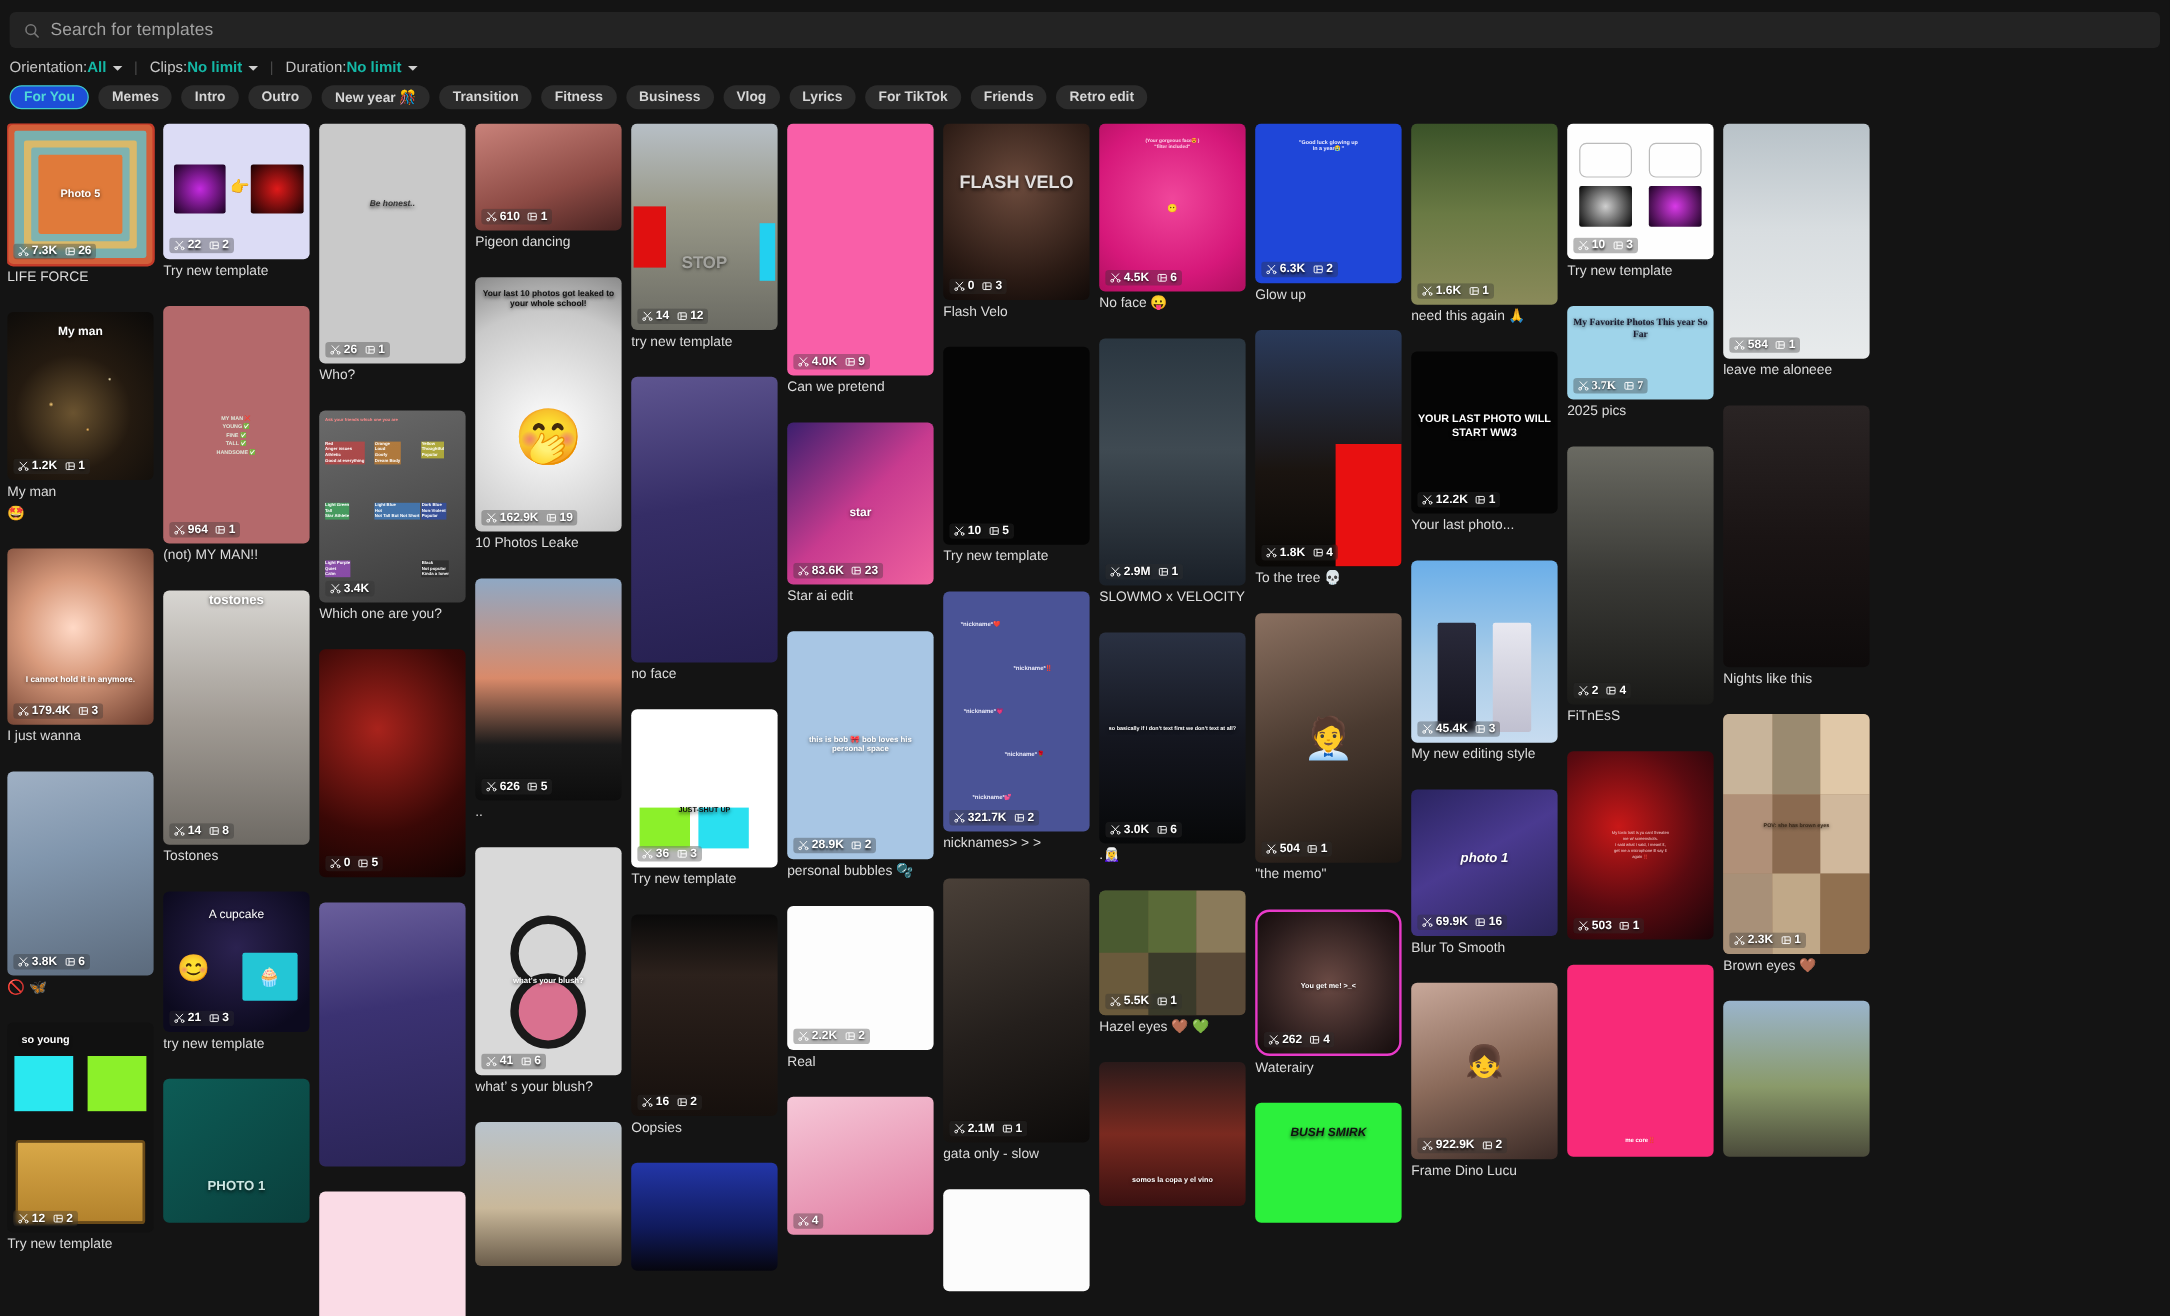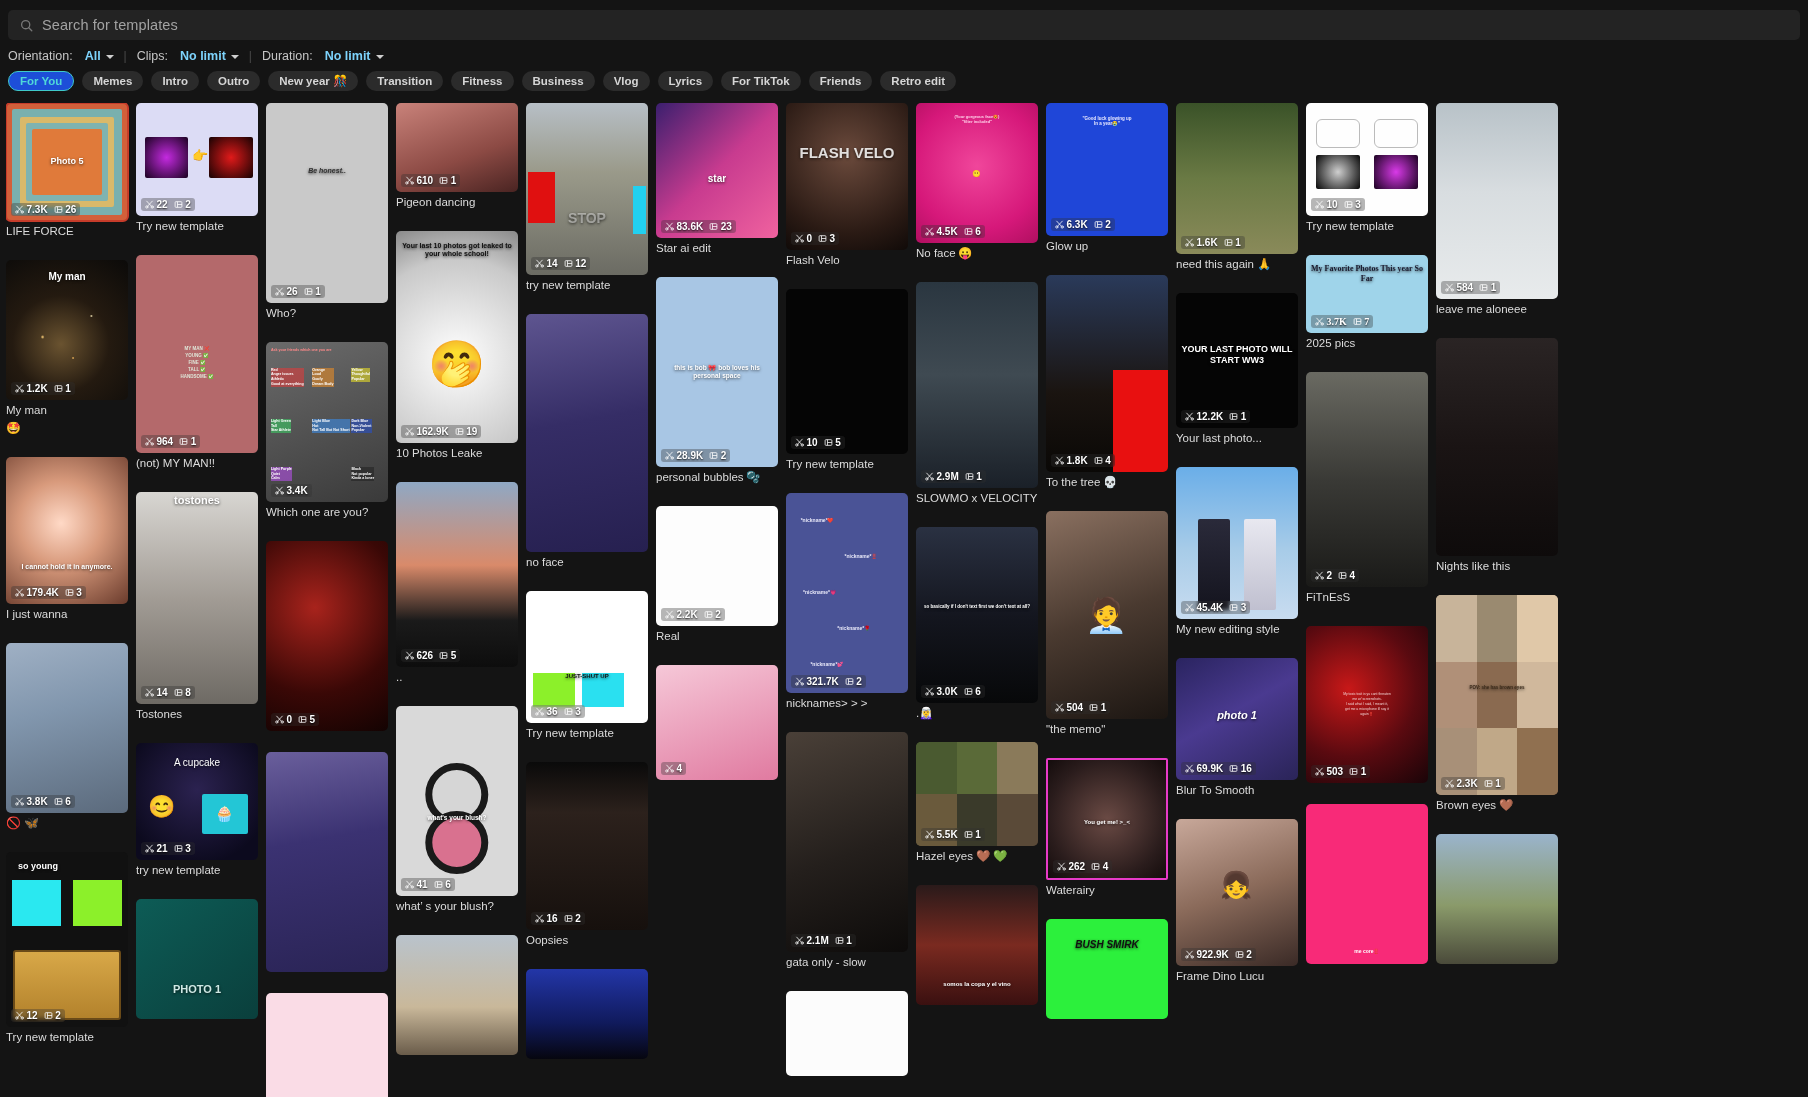--- a/index.html
+++ b/index.html
@@ -28,21 +28,21 @@
   .search-input::placeholder { color: #a2a2a2; }
 
   
   .filters {
     position: absolute; left: 8px; top: 47px;
     display: flex; align-items: center; height: 18px;
     font-size: 12.5px; color: #d2d2d2;
   }
   .filter { display: flex; align-items: center; cursor: pointer; }
   .filter .fl-label { color: #c6c6c6; }
-  .filter .fl-value { color: #7dd3fc; font-weight: bold; margin-left: 12px; }
+  .filter .fl-value { color: #14b8a6; font-weight: bold; margin-left: 0; }
   .caret {
     width: 0; height: 0; margin-left: 5px; margin-top: 2px;
     border-left: 4px solid transparent; border-right: 4px solid transparent;
     border-top: 4.5px solid #cfcfcf;
   }
   .fsep { color: #4a4a4a; margin: 0 10px; font-size: 12px; }
 
   
   .tabs {
     position: absolute; left: 8px; top: 71px;
@@ -666,20 +666,44 @@
             </div>
           </div>
           <div class="cap">Oopsies</div>
         </div>
         <div class="card">
           <div class="thumb" style="height: 90px;;background:linear-gradient(180deg,#2336a8 0%,#101a5c 60%,#06060f 100%);"></div>
         </div>
       </div>
       <div class="col">
         <div class="card">
+          <div class="thumb" style="height: 210px;;background:#f95fa8;">
+            <div class="stats">
+              <span class="stat">
+                <svg class="st-ico" viewBox="0 0 16 16" fill="none" stroke="#fff" stroke-width="1.4" stroke-linecap="round">
+  <circle cx="3.2" cy="12.4" r="2"></circle>
+                  <circle cx="12.8" cy="12.4" r="2"></circle>
+  <line x1="4.6" y1="11" x2="13" y2="2"></line>
+                  <line x1="11.4" y1="11" x2="3" y2="2"></line>
+                </svg>
+                <span>4.0K</span>
+              </span>
+              <span class="stat">
+                <svg class="st-ico" viewBox="0 0 16 16" fill="none" stroke="#fff" stroke-width="1.4">
+  <rect x="2" y="3" width="12" height="10" rx="1.4"></rect>
+                  <line x1="6.2" y1="3" x2="6.2" y2="13"></line>
+                  <line x1="6.2" y1="8" x2="14" y2="8"></line>
+                </svg>
+                <span>9</span>
+              </span>
+            </div>
+          </div>
+          <div class="cap">Can we pretend</div>
+        </div>
+        <div class="card">
           <div class="thumb" style="height: 135px;;background:linear-gradient(135deg,#3b1f6e 0%,#c83b8f 50%,#f0629f 100%);">
             <div class="ov" style="top: 52%; font-size: 10px; color: rgb(255, 255, 255); font-weight: bold; ">star</div>
             <div class="stats">
               <span class="stat">
                 <svg class="st-ico" viewBox="0 0 16 16" fill="none" stroke="#fff" stroke-width="1.4" stroke-linecap="round">
   <circle cx="3.2" cy="12.4" r="2"></circle>
                   <circle cx="12.8" cy="12.4" r="2"></circle>
   <line x1="4.6" y1="11" x2="13" y2="2"></line>
                   <line x1="11.4" y1="11" x2="3" y2="2"></line>
                 </svg>
@@ -1055,21 +1079,21 @@
                   <line x1="6.2" y1="3" x2="6.2" y2="13"></line>
                   <line x1="6.2" y1="8" x2="14" y2="8"></line>
                 </svg>
                 <span>1</span>
               </span>
             </div>
           </div>
           <div class="cap">"the memo"</div>
         </div>
         <div class="card">
-          <div class="thumb" style="height: 122px; background: radial-gradient(circle, rgb(106, 74, 68) 0%, rgb(42, 28, 28) 70%, rgb(20, 12, 12) 100%); border: 2px solid rgb(232, 58, 200); border-radius: 2px;">
+          <div class="thumb" style="height: 122px; background: radial-gradient(circle, rgb(106, 74, 68) 0%, rgb(42, 28, 28) 70%, rgb(20, 12, 12) 100%); border: 2px solid rgb(232, 58, 200); border-radius: 12px;">
             <div class="ov" style="top: 50%; font-size: 6px; color: rgb(255, 255, 255); font-weight: bold;">You get me! &gt;_&lt;</div>
             <div class="stats">
               <span class="stat">
                 <svg class="st-ico" viewBox="0 0 16 16" fill="none" stroke="#fff" stroke-width="1.4" stroke-linecap="round">
   <circle cx="3.2" cy="12.4" r="2"></circle>
                   <circle cx="12.8" cy="12.4" r="2"></circle>
   <line x1="4.6" y1="11" x2="13" y2="2"></line>
                   <line x1="11.4" y1="11" x2="3" y2="2"></line>
                 </svg>
                 <span>262</span>

